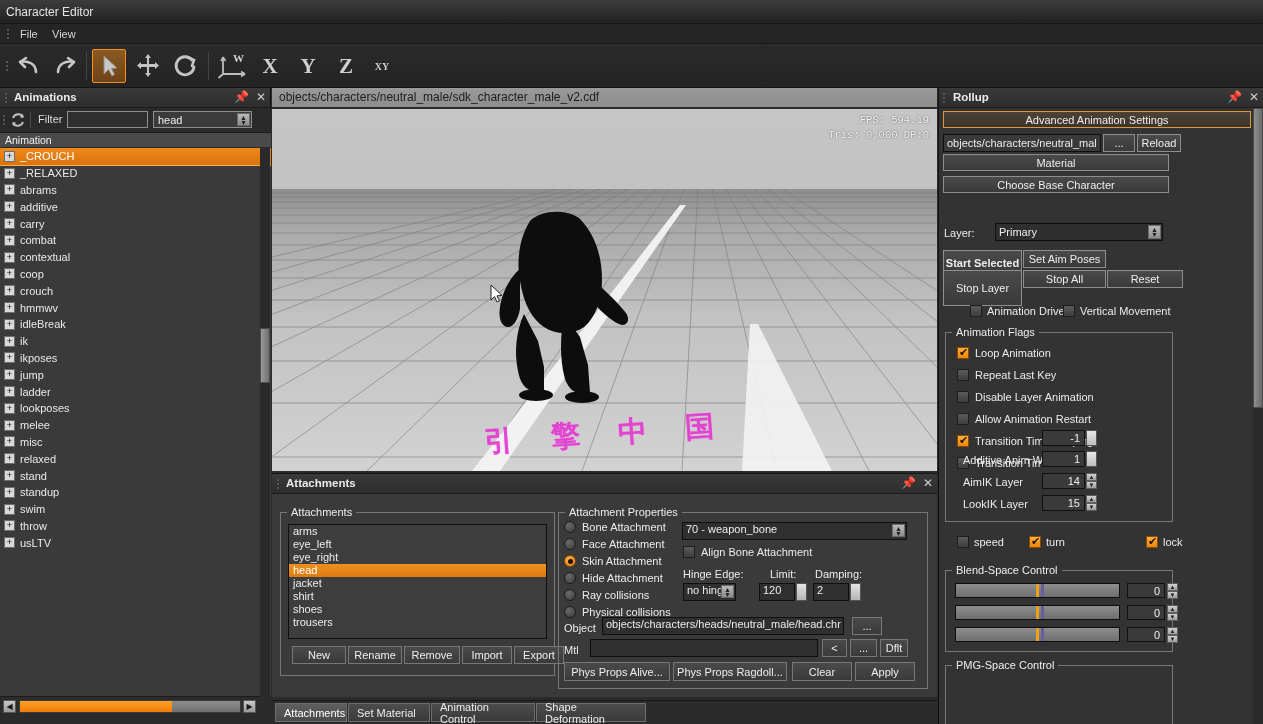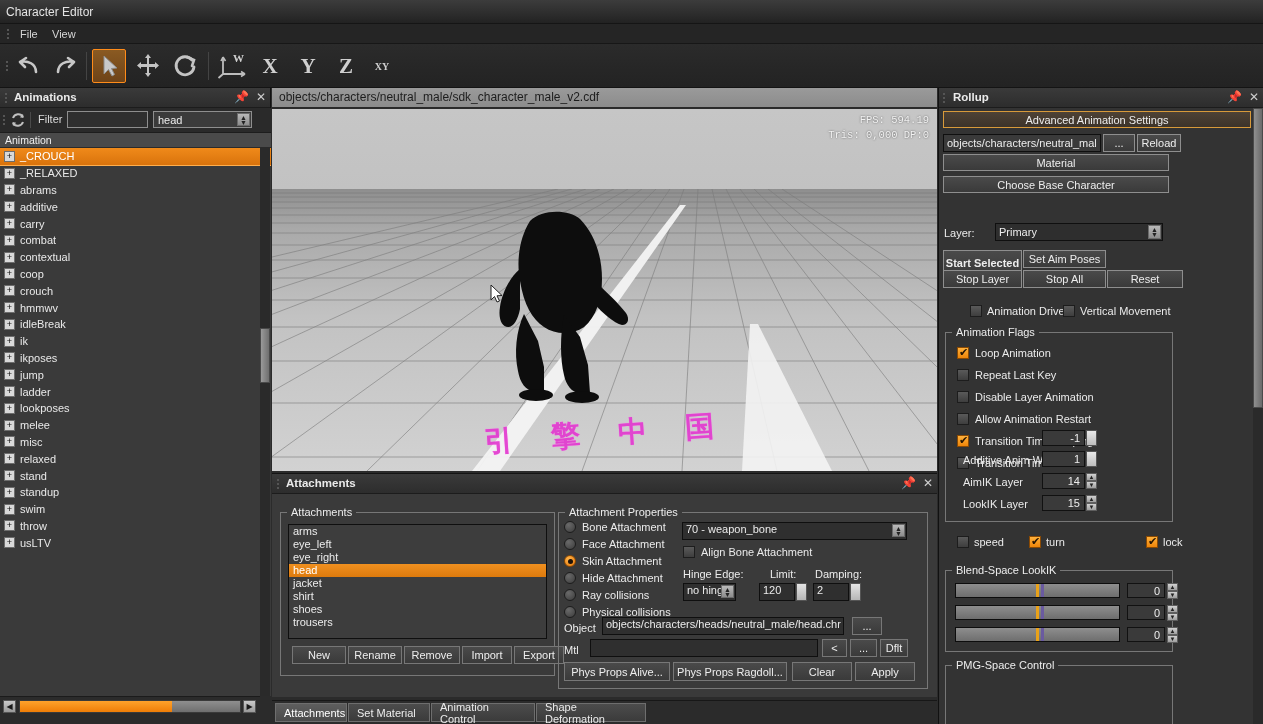--- a/index.html
+++ b/index.html
@@ -684,21 +684,21 @@
       <div class="rfield" style="left:56px; top:115px; width:168px; height:18px; background:#2e2e2e;">
         <span>Primary</span>
         <div class="spin" style="right:1px; top:1px; height:14px;">
             <span>▲</span>
             <span>▼</span>
           </div>
       </div>
 
       <div class="rbtn" style="left:4px; top:142px; width:79px; height:26px;font-weight:bold;">Start Selected</div>
       <div class="rbtn" style="left:84px; top:142px; width:83px; height:18px;">Set Aim Poses</div>
-      <div class="rbtn" style="left:4px; top:162px; width:79px; height:18px;text-align:right;">Stop Layer</div>
+      <div class="rbtn" style="left:4px; top:162px; width:79px; height:36px;text-align:right;">Stop Layer</div>
       <div class="rbtn" style="left:84px; top:162px; width:83px; height:18px;">Stop All</div>
       <div class="rbtn" style="left:168px; top:162px; width:76px; height:18px;">Reset</div>
 
       <div style="position:absolute; left:19px; top:197px; display:flex; align-items:center; gap:5px;padding-left:12px;">
         <div class="cbox"></div>
         <span class="lab">Animation Driven</span>
       </div>
       <div style="position:absolute; left:124px; top:197px; display:flex; align-items:center; gap:5px;">
         <div class="cbox"></div>
         <span class="lab">Vertical Movement</span>
@@ -772,21 +772,21 @@
             <div class="cbox on"></div>
             <span class="lab">turn</span>
           </div>
           <div style="position: absolute; left: 160px; top: 428px; display: flex; align-items: center; gap: 5px; padding-left: 47px;">
             <div class="cbox on"></div>
             <span class="lab">lock</span>
           </div>
         </div>
 
       <fieldset class="grp" style="left:6px; top:456px; width:228px; height:88px;">
-        <legend>Blend-Space LookIK</legend>
+        <legend>Blend-Space Control</legend>
       </fieldset>
       <div id="blend-sliders">
           <div class="slider" style="left: 16px; top: 475px; width: 165px;">
             <div class="mark"></div>
             <div class="mark2"></div>
           </div>
           <div class="rnum" style="left: 188px; top: 475px; width: 38px; height: 15px;">
             <span>0</span>
           </div>
           <div class="spinbtns" style="left: 228px; top: 475px;">

